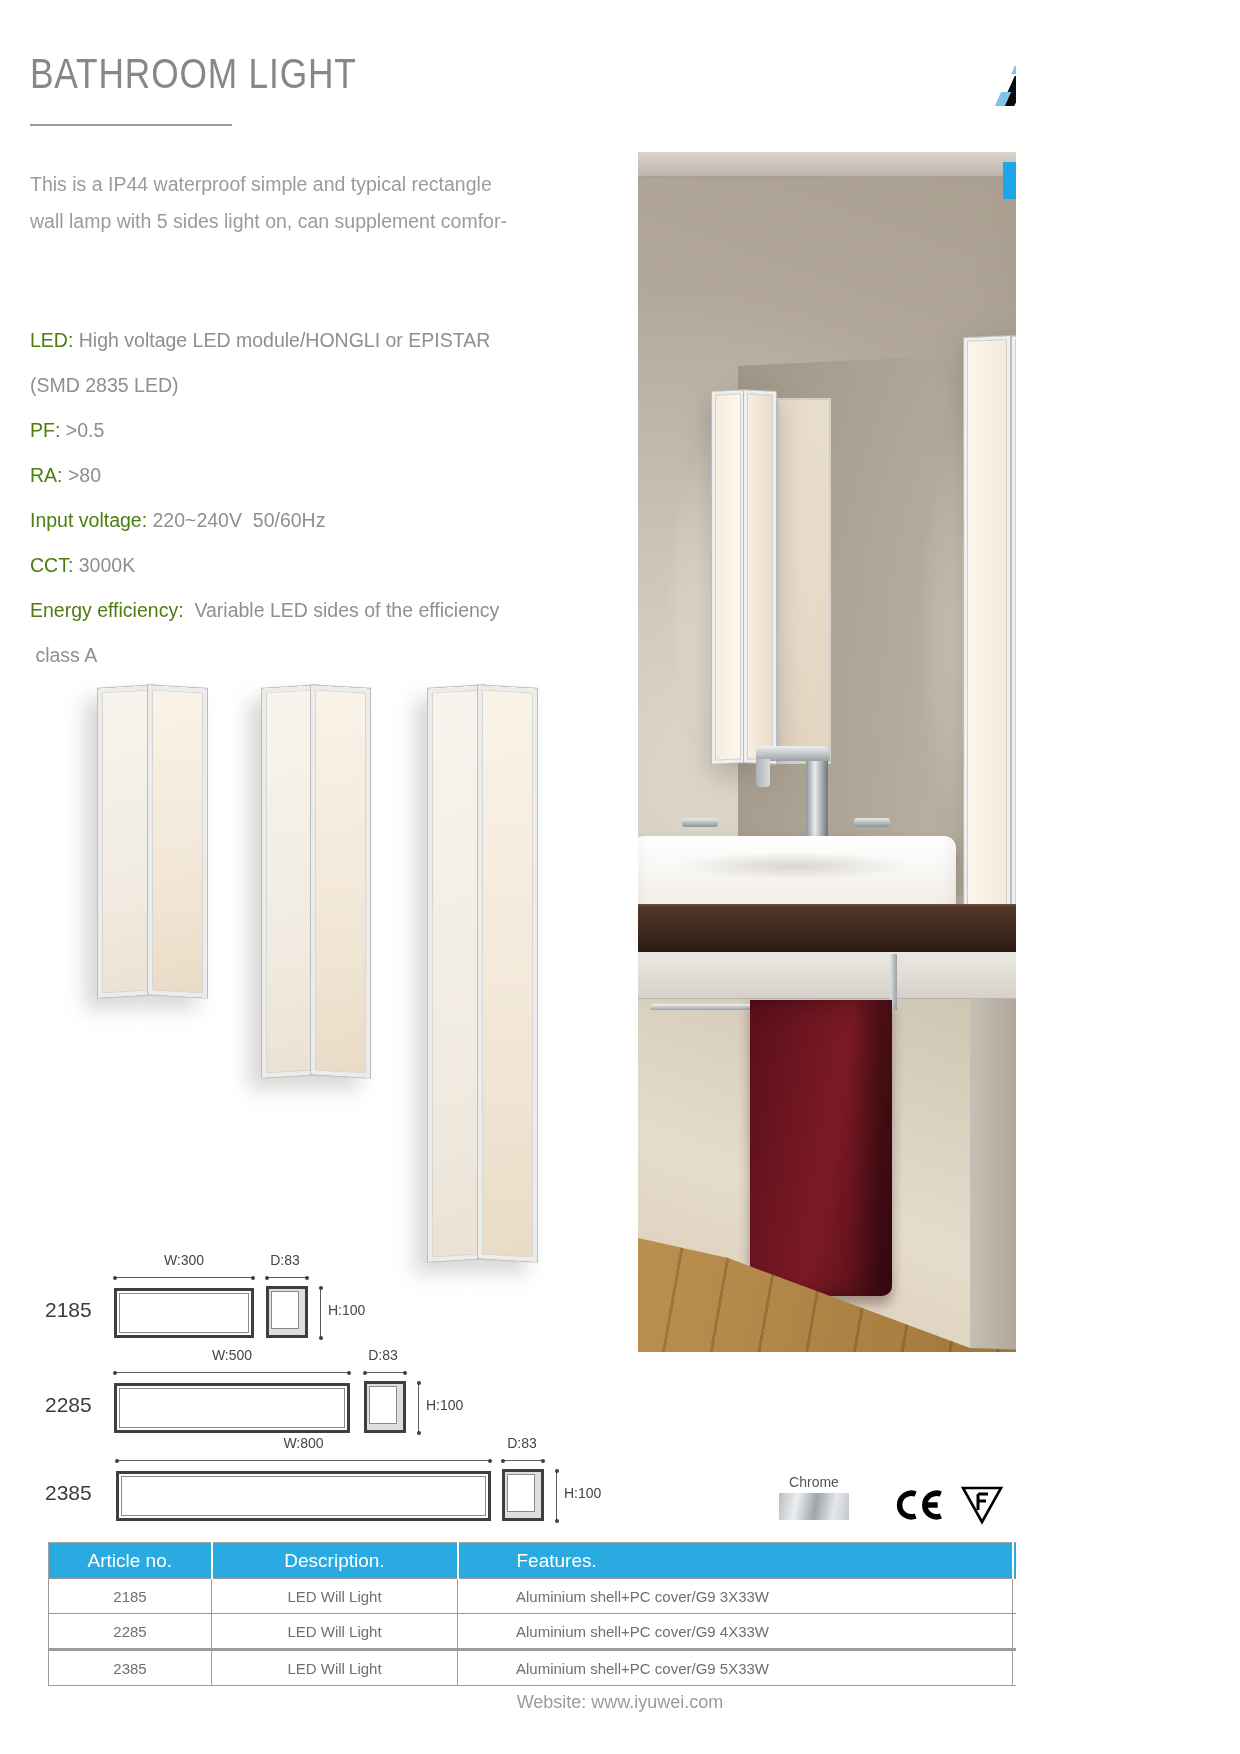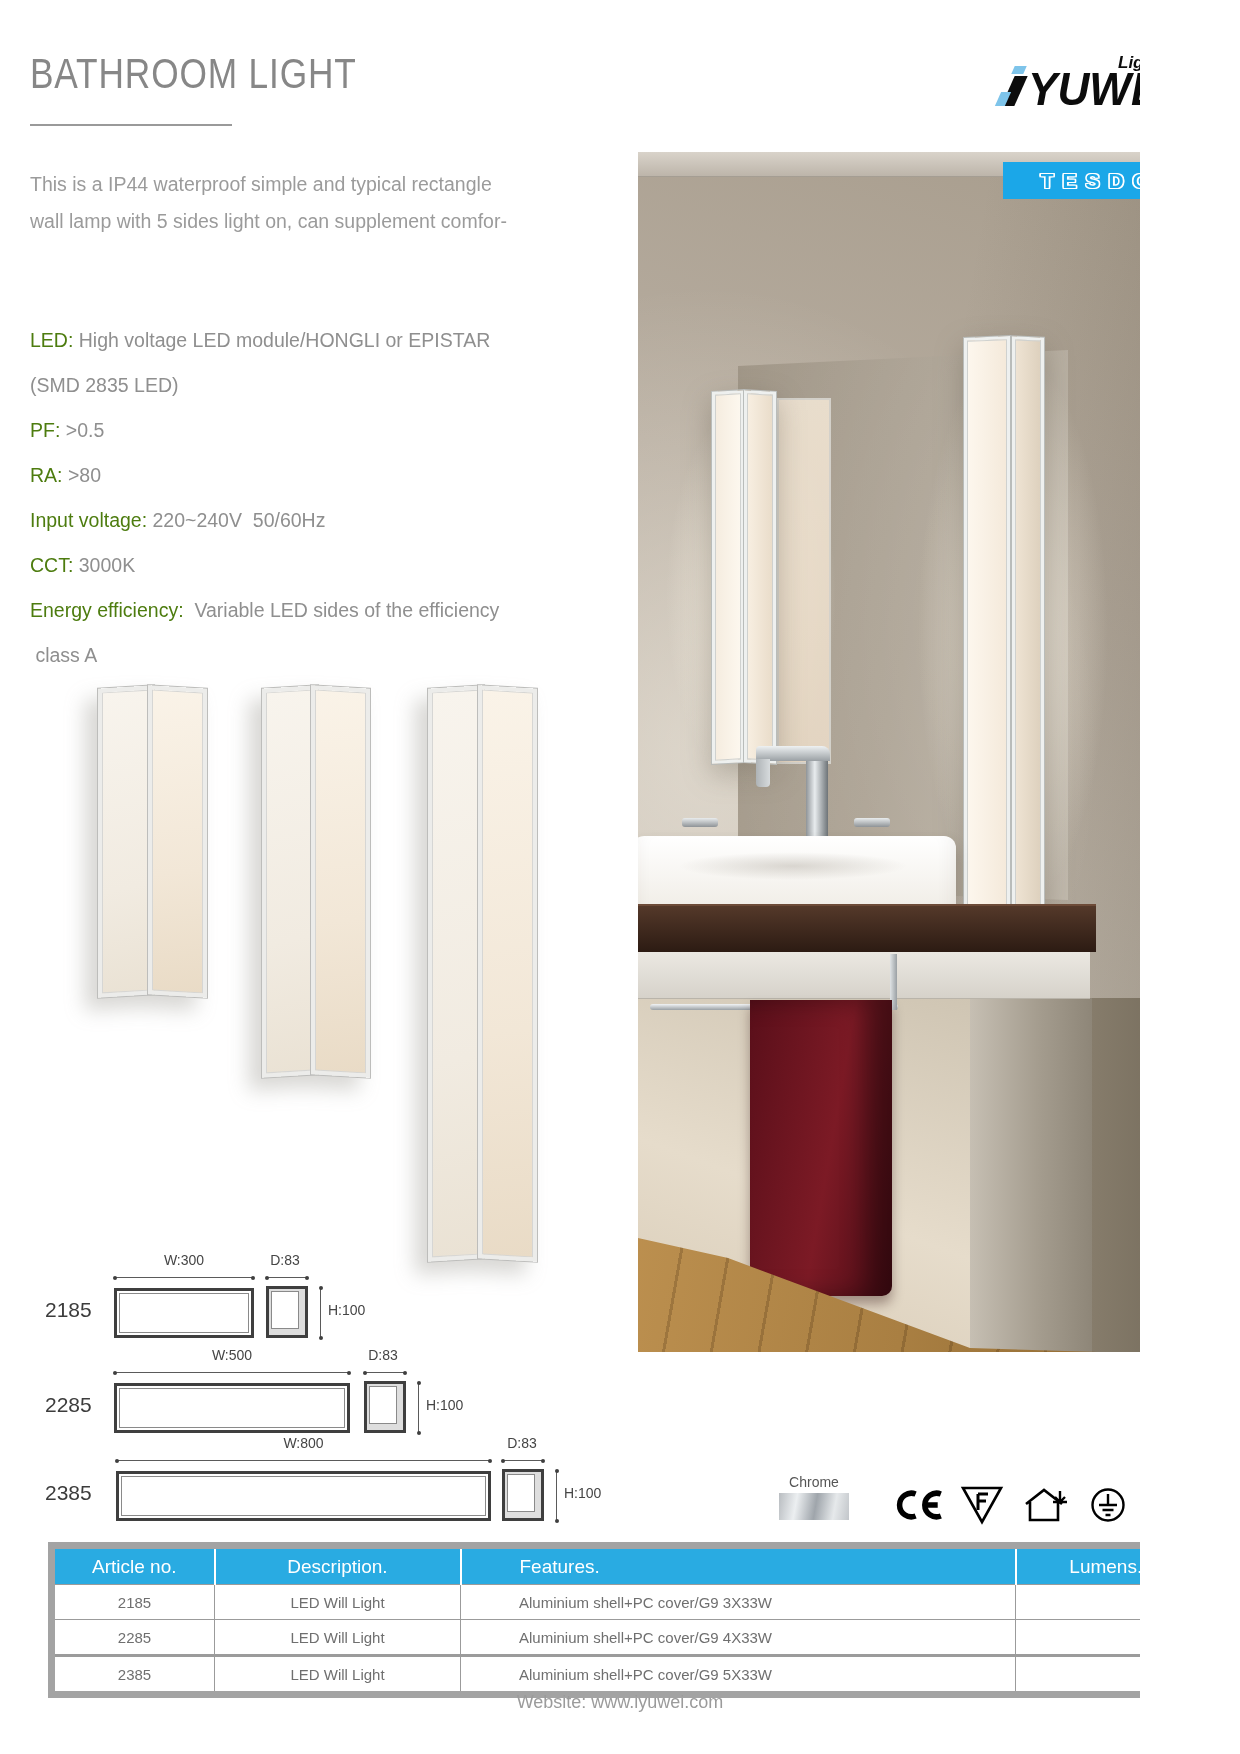--- a/index.html
+++ b/index.html
@@ -1,16 +1,16 @@
 <!DOCTYPE html>
 <html><head>
 <meta charset="utf-8">
 <style>
   html,body{margin:0;padding:0;background:#fff;}
-  .page{position:relative;width:1140px;height:1754px;background:#fff;overflow:hidden;
+  .page{position:relative;width:1016px;height:1754px;background:#fff;overflow:hidden;
         font-family:"Liberation Sans",sans-serif;}
   .abs{position:absolute;}
 
   
   .title{left:30px;top:50px;font-size:42px;color:#878787;letter-spacing:1px;
          transform:scaleX(.84);transform-origin:left top;font-weight:400;white-space:nowrap;}
   .title-rule{left:30px;top:124px;width:202px;height:2px;background:#9a9a9a;}
 
   
   .brand-tagline{left:1118px;top:53px;font-size:17px;font-style:italic;font-weight:bold;color:#0c0c0c;}
@@ -145,21 +145,21 @@
 
   
   .spec-table{left:48px;top:1542px;width:1147px;border-collapse:collapse;
          font-size:15px;color:#6f6f6f;table-layout:fixed;}
   .spec-table th{background:#29abe2;color:#fff;font-size:19px;font-weight:400;height:33px;
          border-left:2px solid #fff;}
   .spec-table th:first-child{border-left:none;}
   .spec-table td{border:1px solid #9b9b9b;height:32px;text-align:center;}
   .spec-table tr.thick td{border-top:3px solid #9b9b9b;}
   .spec-table .feat{text-align:left;padding-left:58px;}
-  .spec-table{border:7px solid #a3a3a3;padding-left:17px;}
+  .spec-table{border:1px solid #a3a3a3;padding-left:17px;}
 
   .footer{left:0;top:1692px;width:1240px;text-align:center;font-size:18px;color:#9b9b9b;}
 </style>
 </head>
 <body>
 
 <div class="page">
 
   <div class="abs title">BATHROOM LIGHT</div>
   <div class="abs title-rule"></div>

